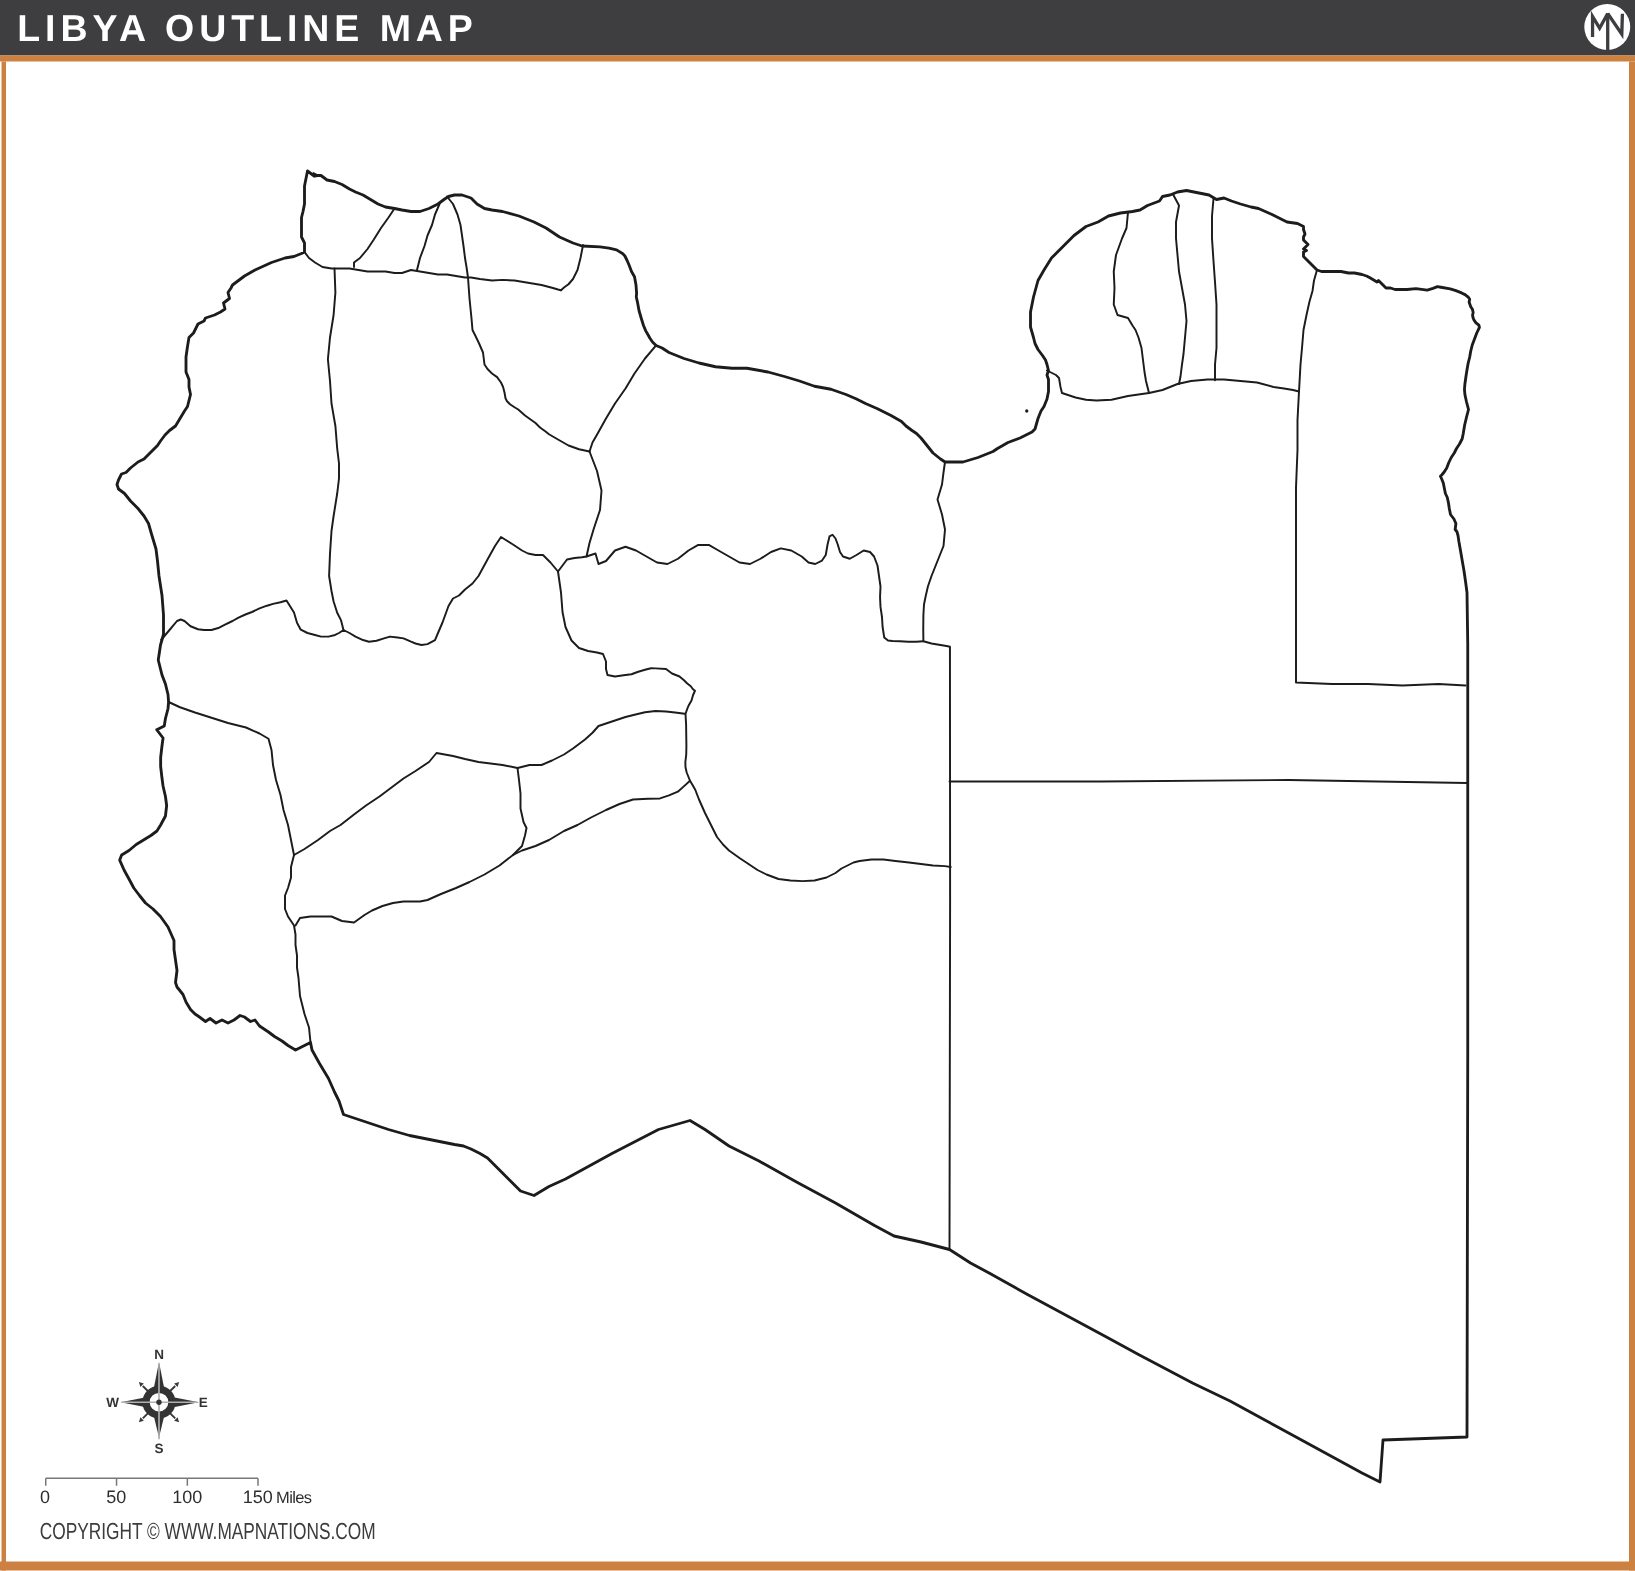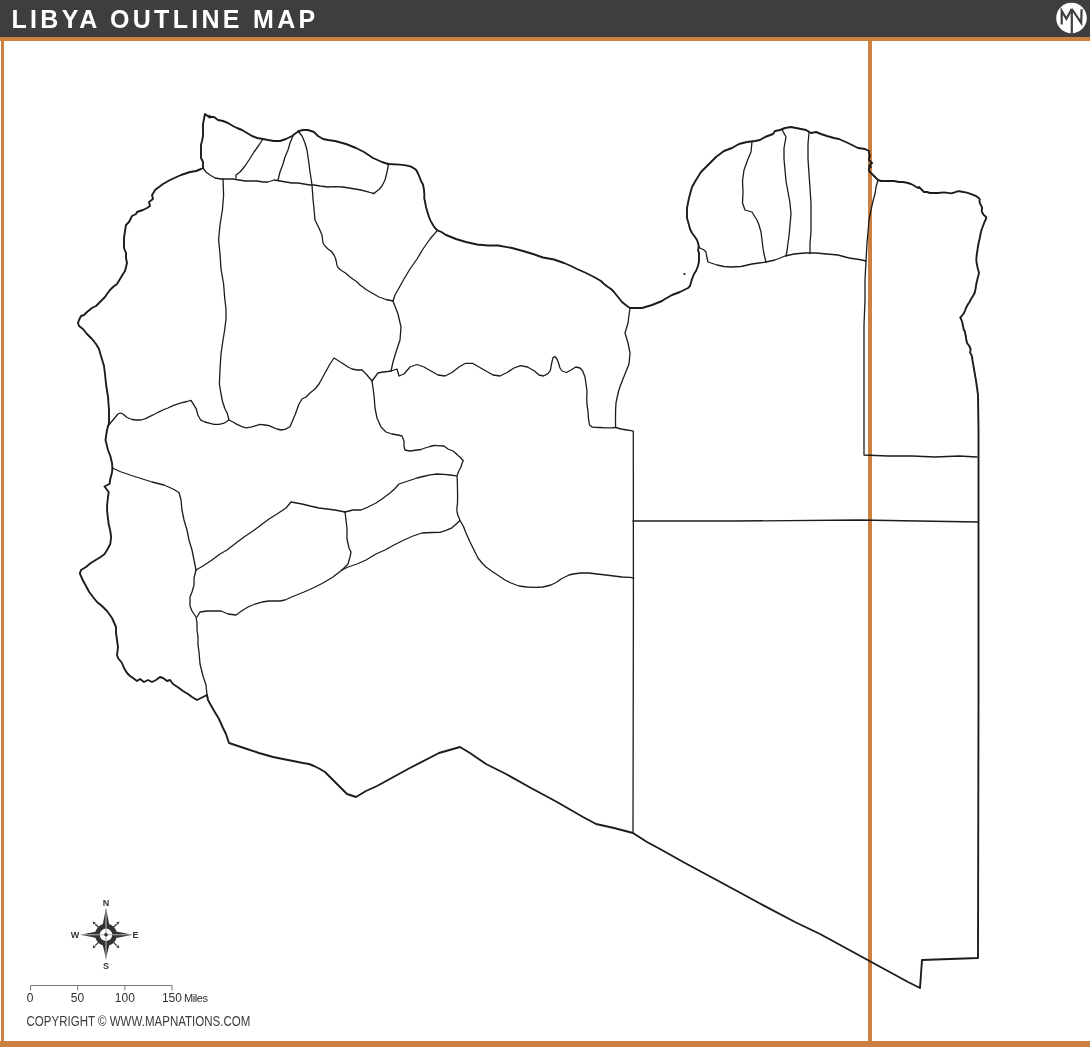--- a/index.html
+++ b/index.html
@@ -1,16 +1,16 @@
 <!DOCTYPE html>
 <html><head>
 <meta charset="utf-8">
 <style>
 html,body{margin:0;padding:0;width:1090px;height:1047px;overflow:hidden;background:#ffffff;font-family:"Liberation Sans",sans-serif;}
-#page{position:absolute;top:0;left:0;width:872px;height:1047px;}
+#page{position:absolute;top:0;left:0;width:1090px;height:1047px;}
 #hdr{position:absolute;top:0;left:0;width:1090px;height:37px;background:#3e3e40;}
 #orangebar{position:absolute;top:37px;left:0;width:1090px;height:4px;background:#cd8140;}
 #bl{position:absolute;top:41px;left:1px;width:3px;height:1006px;background:#cd8140;}
 #br{position:absolute;top:41px;right:0;width:4px;height:1006px;background:#cd8140;}
 #bb{position:absolute;left:0;top:1041px;width:1090px;height:6px;background:#cd8140;}
 svg{position:absolute;top:0;left:0;}
 </style>
 </head>
 <body>
 <div id="page">

